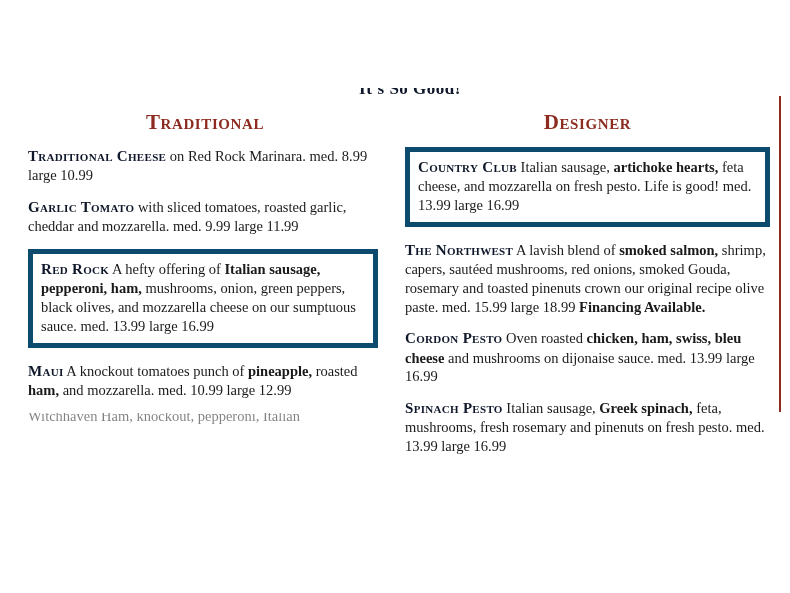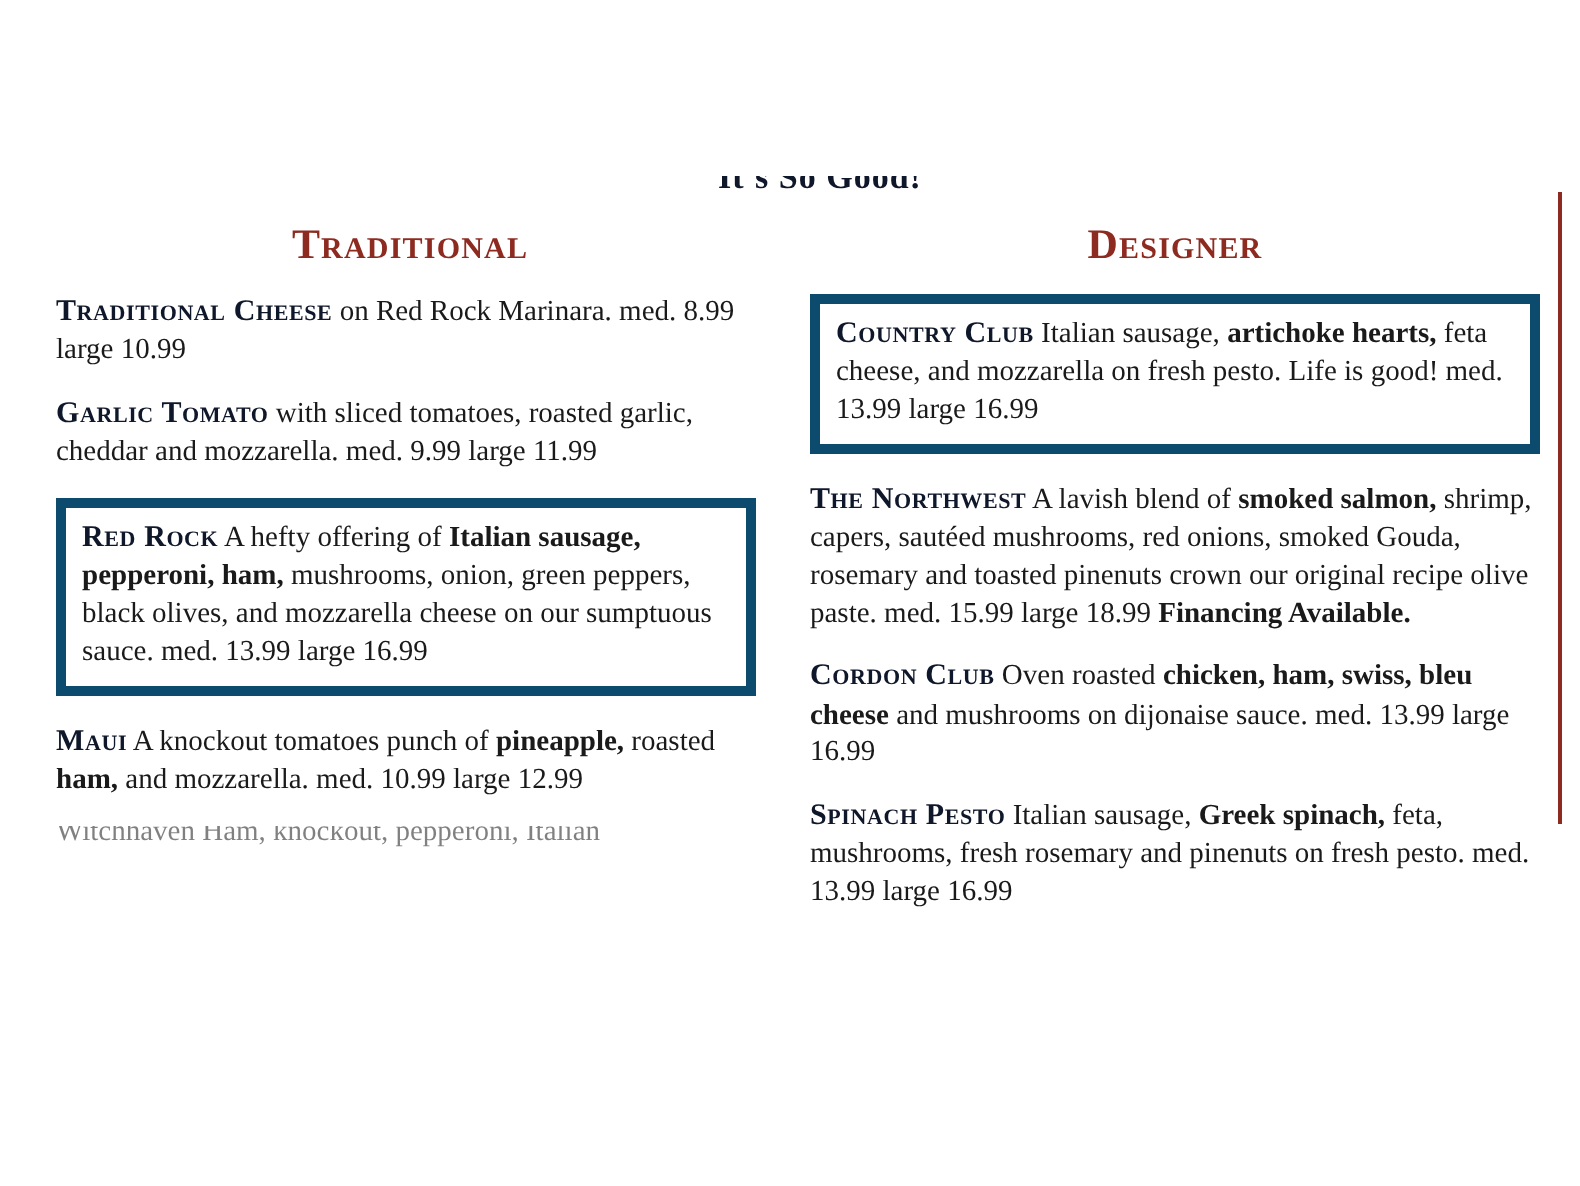--- a/index.html
+++ b/index.html
@@ -140,18 +140,18 @@
     <div class="clipped">
       <div class="inner item">Witchhaven Ham, knockout, pepperoni, Italian</div>
     </div>
   </div>
 
   <div class="col col-right">
     <div class="col-title">Designer</div>
     <div id="items-designer">
         <div class="item boxed"><span class="item-name">Country Club</span><span> Italian sausage, </span><span class="b">artichoke hearts,</span><span> feta cheese, and mozzarella on fresh pesto. Life is good! med. 13.99 large 16.99</span></div>
         <div class="item"><span class="item-name">The Northwest</span><span> A lavish blend of </span><span class="b">smoked salmon,</span><span> shrimp, capers, sautéed mushrooms, red onions, smoked Gouda, rosemary and toasted pinenuts crown our original recipe olive paste. med. 15.99 large 18.99 </span><span class="b">Financing Available.</span></div>
-        <div class="item"><span class="item-name">Cordon Club</span><span> Oven roasted </span><span class="b">chicken, ham, swiss, bleu cheese</span><span> and mushrooms on dijonaise sauce. med. 13.99 large 16.99</span></div>
+        <div class="item"><span class="item-name">Cordon Pesto</span><span> Oven roasted </span><span class="b">chicken, ham, swiss, bleu cheese</span><span> and mushrooms on dijonaise sauce. med. 13.99 large 16.99</span></div>
         <div class="item"><span class="item-name">Spinach Pesto</span><span> Italian sausage, </span><span class="b">Greek spinach,</span><span> feta, mushrooms, fresh rosemary and pinenuts on fresh pesto. med. 13.99 large 16.99</span></div>
       </div>
   </div>
 
 </div>
 
 </body></html>

